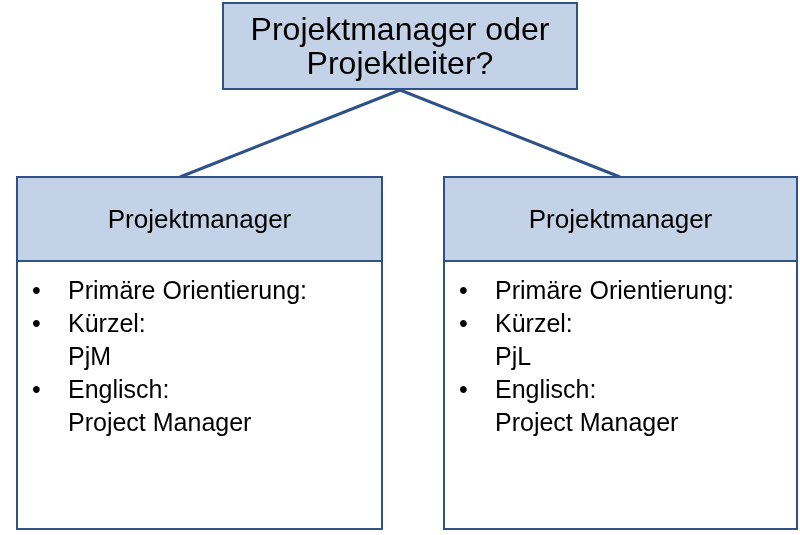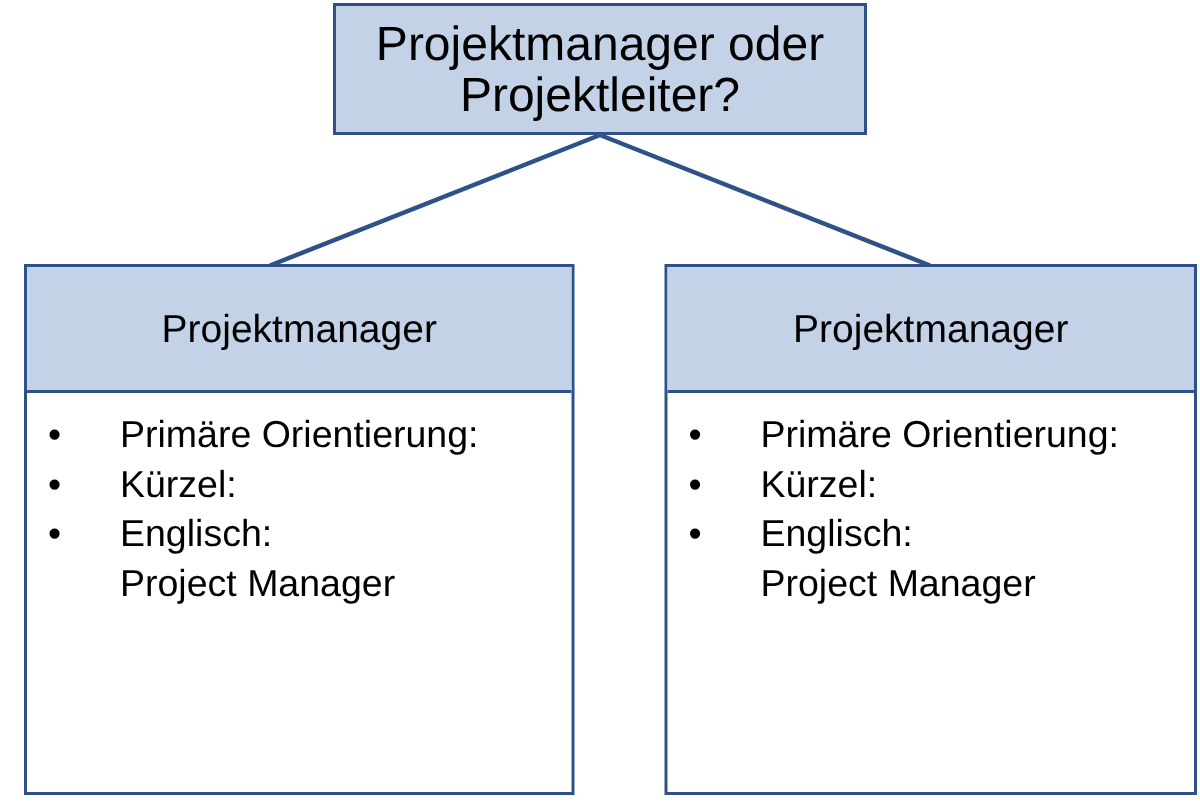--- a/index.html
+++ b/index.html
@@ -107,21 +107,20 @@
     left: 8px;
     top: 0;
     width: 20px;
     font-size: 25px;
     line-height: 33px;
     text-align: left;
   }
   .li-line {
     display: block;
     white-space: nowrap;
-    margin-left: 12px;
   }
   .li-line.italic { }
   .li-line .ital { font-style: italic; }
 </style>
 </head>
 <body>
 
 <div id="canvas">
 
   <svg id="connectors" viewBox="0 0 800 535" width="800" height="535">
@@ -142,20 +141,21 @@
       <ul class="bullet-list">
 
         <li>
           <span class="bullet-dot">•</span>
           <span class="li-line">Primäre Orientierung:</span>
         </li>
 
         <li>
           <span class="bullet-dot">•</span>
           <span class="li-line">Kürzel:</span>
+          <span class="li-line">PjM</span>
         </li>
 
         <li>
           <span class="bullet-dot">•</span>
           <span class="li-line">Englisch:</span>
           <span class="li-line italic">Project Manager</span>
         </li>
 
       </ul>
     </div>
@@ -169,20 +169,21 @@
       <ul class="bullet-list">
 
         <li>
           <span class="bullet-dot">•</span>
           <span class="li-line">Primäre Orientierung:</span>
         </li>
 
         <li>
           <span class="bullet-dot">•</span>
           <span class="li-line">Kürzel:</span>
+          <span class="li-line">PjL</span>
         </li>
 
         <li>
           <span class="bullet-dot">•</span>
           <span class="li-line">Englisch:</span>
           <span class="li-line italic">Project Manager</span>
         </li>
 
       </ul>
     </div>

